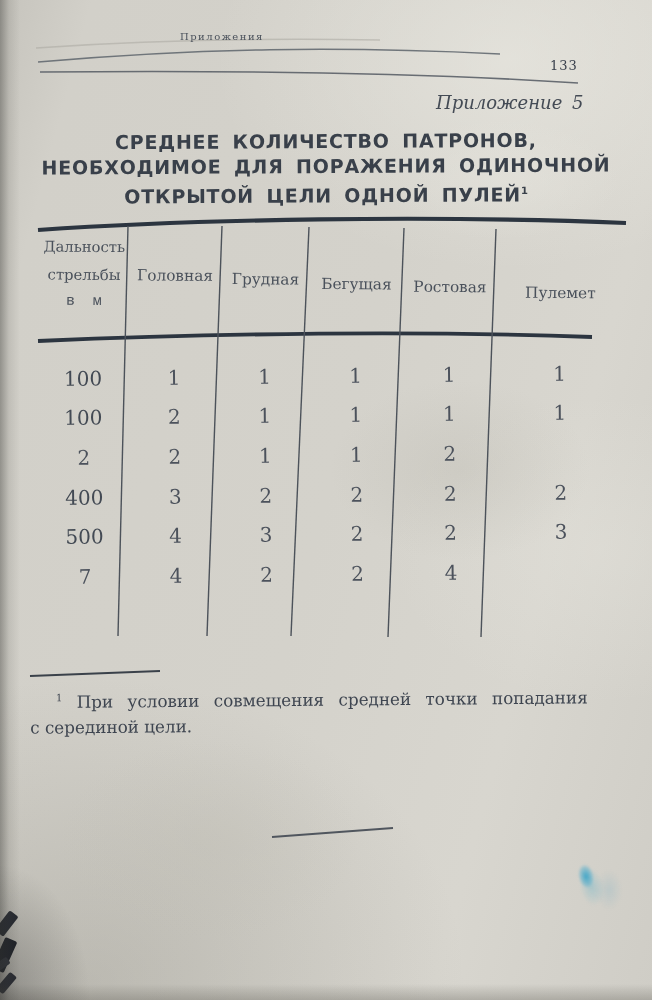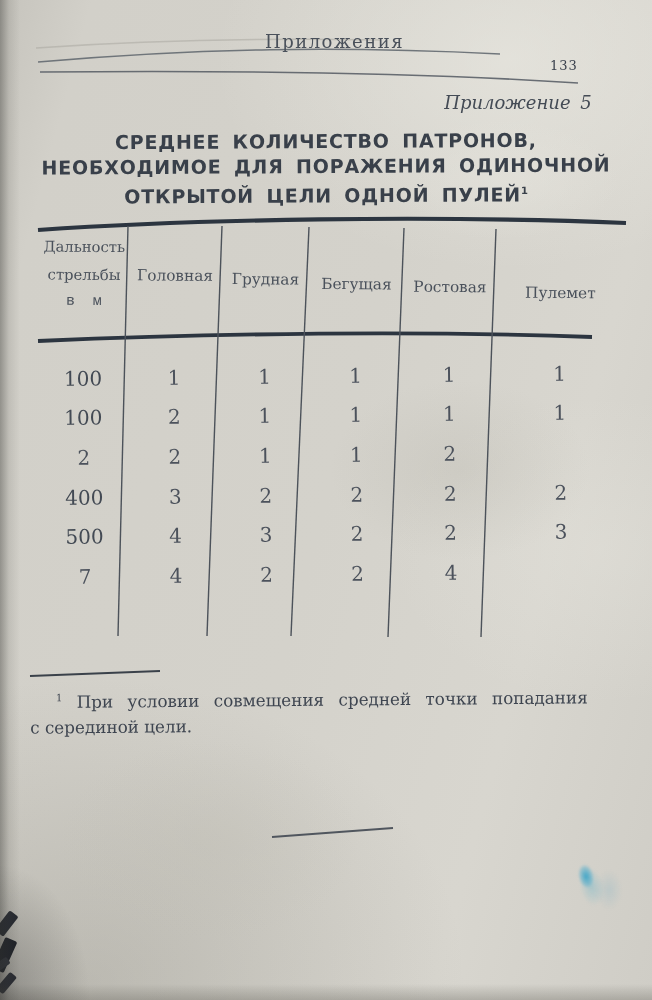--- a/index.html
+++ b/index.html
@@ -18,25 +18,25 @@
   .b2{left:60px;top:740px;width:300px;height:200px;background:radial-gradient(closest-side,rgba(190,188,178,0.30),transparent);}
   .b3{left:380px;top:120px;width:240px;height:120px;background:radial-gradient(closest-side,rgba(232,231,224,0.45),transparent);}
   .edge-left{position:absolute;left:0;top:0;bottom:0;width:20px;
     background:linear-gradient(90deg,rgba(58,58,54,0.42),rgba(90,89,83,0.15) 45%,transparent);}
   .edge-bottom{position:absolute;left:0;right:0;bottom:0;height:16px;
     background:linear-gradient(0deg,rgba(84,82,74,0.30),transparent);}
   .corner-shadow{position:absolute;left:0;bottom:0;width:120px;height:180px;
     background:radial-gradient(120px 180px at 0% 100%,rgba(40,40,40,0.35),transparent 75%);}
   svg.lines{position:absolute;left:0;top:0;pointer-events:none;}
 
-  .running-head{position:absolute;left:180px;top:31px;width:224px;text-align:right;
-    font-size:18px;letter-spacing:1.5px;color:#4a515b;}
+  .running-head{position:absolute;left:180px;top:31px;width:224px;text-align:left;
+    font-size:10px;letter-spacing:1.5px;color:#4a515b;}
   .page-number{position:absolute;left:544px;top:58px;width:40px;text-align:center;
     font-size:13px;letter-spacing:1px;color:#39404c;}
-  .appendix-label{position:absolute;left:436px;top:92px;width:164px;text-align:center;
+  .appendix-label{position:absolute;left:436px;top:92px;width:164px;
     font-style:italic;font-size:18px;color:#444b55;word-spacing:4px;}
 
   .title{position:absolute;left:10px;right:10px;top:129px;text-align:center;
     font-family:"DejaVu Sans","Liberation Sans",sans-serif;font-weight:bold;
     font-size:19px;line-height:25px;letter-spacing:0.8px;word-spacing:5px;color:#39404a;
     transform:rotate(-0.3deg);}
   .title sup{font-size:10px;letter-spacing:0;}
 
   .thead{position:absolute;left:40px;top:224px;width:585px;height:116px;
     display:grid;grid-template-columns:88px 94px 87px 95px 92px 129px;

